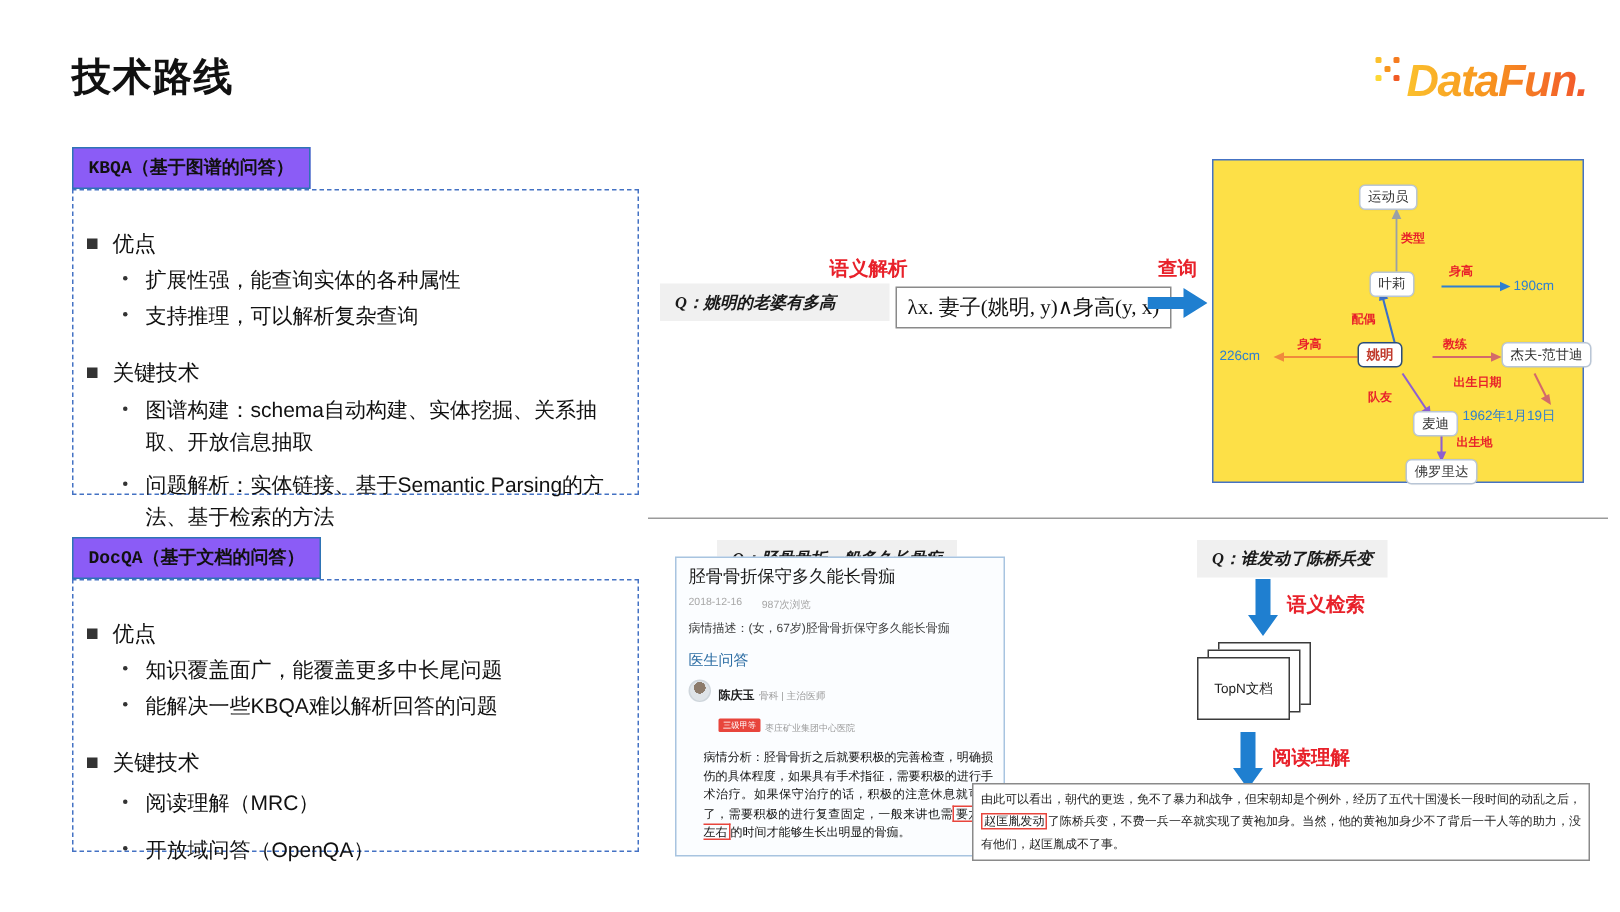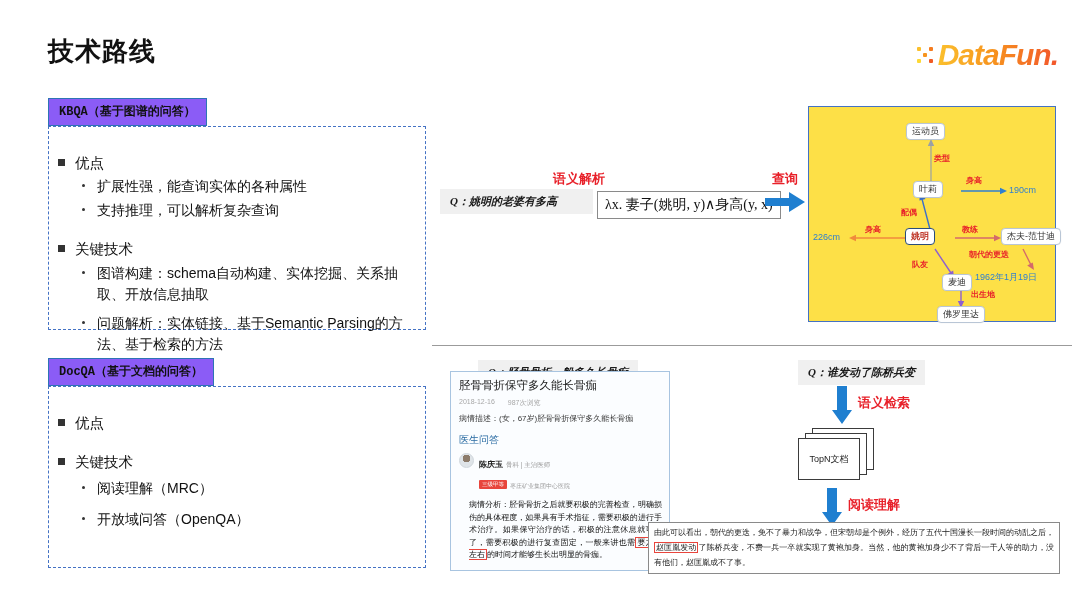--- a/index.html
+++ b/index.html
@@ -13,21 +13,21 @@
   }
 
   
   #slide-title{
     position:absolute; left:48px; top:34px;
     font-size:26px; font-weight:bold; letter-spacing:1px;
     color:#111;
   }
   #logo{
     position:absolute; right:22px; top:38px;
-    display:flex; align-items:center; gap:3px;
+    display:flex; align-items:flex-start; gap:3px;
   }
   #logo .dots{ display:grid; grid-template-columns:repeat(3,4px); grid-template-rows:repeat(3,4px); gap:2px; margin-right:2px;}
   #logo .dots i{ display:block; width:4px;height:4px;background:#f7a81b;border-radius:1px;}
   #logo .dots i:nth-child(1){background:#fbc02d}
   #logo .dots i:nth-child(3){background:#f57c20}
   #logo .dots i:nth-child(5){background:#f7941e}
   #logo .dots i:nth-child(7){background:#fdd835}
   #logo .dots i:nth-child(9){background:#f15a24}
   #logo .dots i:nth-child(2),#logo .dots i:nth-child(4),#logo .dots i:nth-child(6),#logo .dots i:nth-child(8){opacity:0}
   #logo .word{
@@ -214,20 +214,30 @@
   </ul>
 </div>
 
 <div class="section-header" style="left:48px; top:358px;">DocQA（基于文档的问答）</div>
 
 <div class="section-body" style="left:48px; top:386px; width:378px; height:182px;">
   <ul class="lv1">
     <li>
       <span class="b1"></span>
       <span>优点</span>
+      <ul class="lv2">
+        <li>
+          <span class="b2"></span>
+          <span>知识覆盖面广，能覆盖更多中长尾问题</span>
+        </li>
+        <li>
+          <span class="b2"></span>
+          <span>能解决一些KBQA难以解析回答的问题</span>
+        </li>
+      </ul>
     </li>
     <li>
       <span class="b1"></span>
       <span>关键技术</span>
       <ul class="lv2">
         <li style="margin-top:4px;">
           <span class="b2"></span>
           <span>阅读理解（MRC）</span>
         </li>
         <li style="margin-top:10px;">
@@ -297,21 +307,21 @@
   <div class="kg-val" style="left:200px; top:78px;">190cm</div>
   <div class="kg-val" style="left:4px; top:125px;">226cm</div>
   <div class="kg-val" style="left:166px; top:164px;">1962年1月19日</div>
 
   <div class="kg-edge" style="left:125px; top:46px;">类型</div>
   <div class="kg-edge" style="left:157px; top:68px;">身高</div>
   <div class="kg-edge" style="left:92px; top:100px;">配偶</div>
   <div class="kg-edge" style="left:56px; top:117px;">身高</div>
   <div class="kg-edge" style="left:153px; top:117px;">教练</div>
   <div class="kg-edge" style="left:103px; top:152px;">队友</div>
-  <div class="kg-edge" style="left:160px; top:142px;">朝代的更迭</div>
+  <div class="kg-edge" style="left:160px; top:142px;">出生日期</div>
   <div class="kg-edge" style="left:162px; top:182px;">出生地</div>
 </div>
 
 <div class="qbox" style="left:478px; top:360px;">Q：胫骨骨折一般多久长骨痂</div>
 
 <div id="doc-card">
   <div id="doc-title">胫骨骨折保守多久能长骨痂</div>
   <div id="doc-meta">
     <span>2018-12-16</span>
     <span>987次浏览</span>

